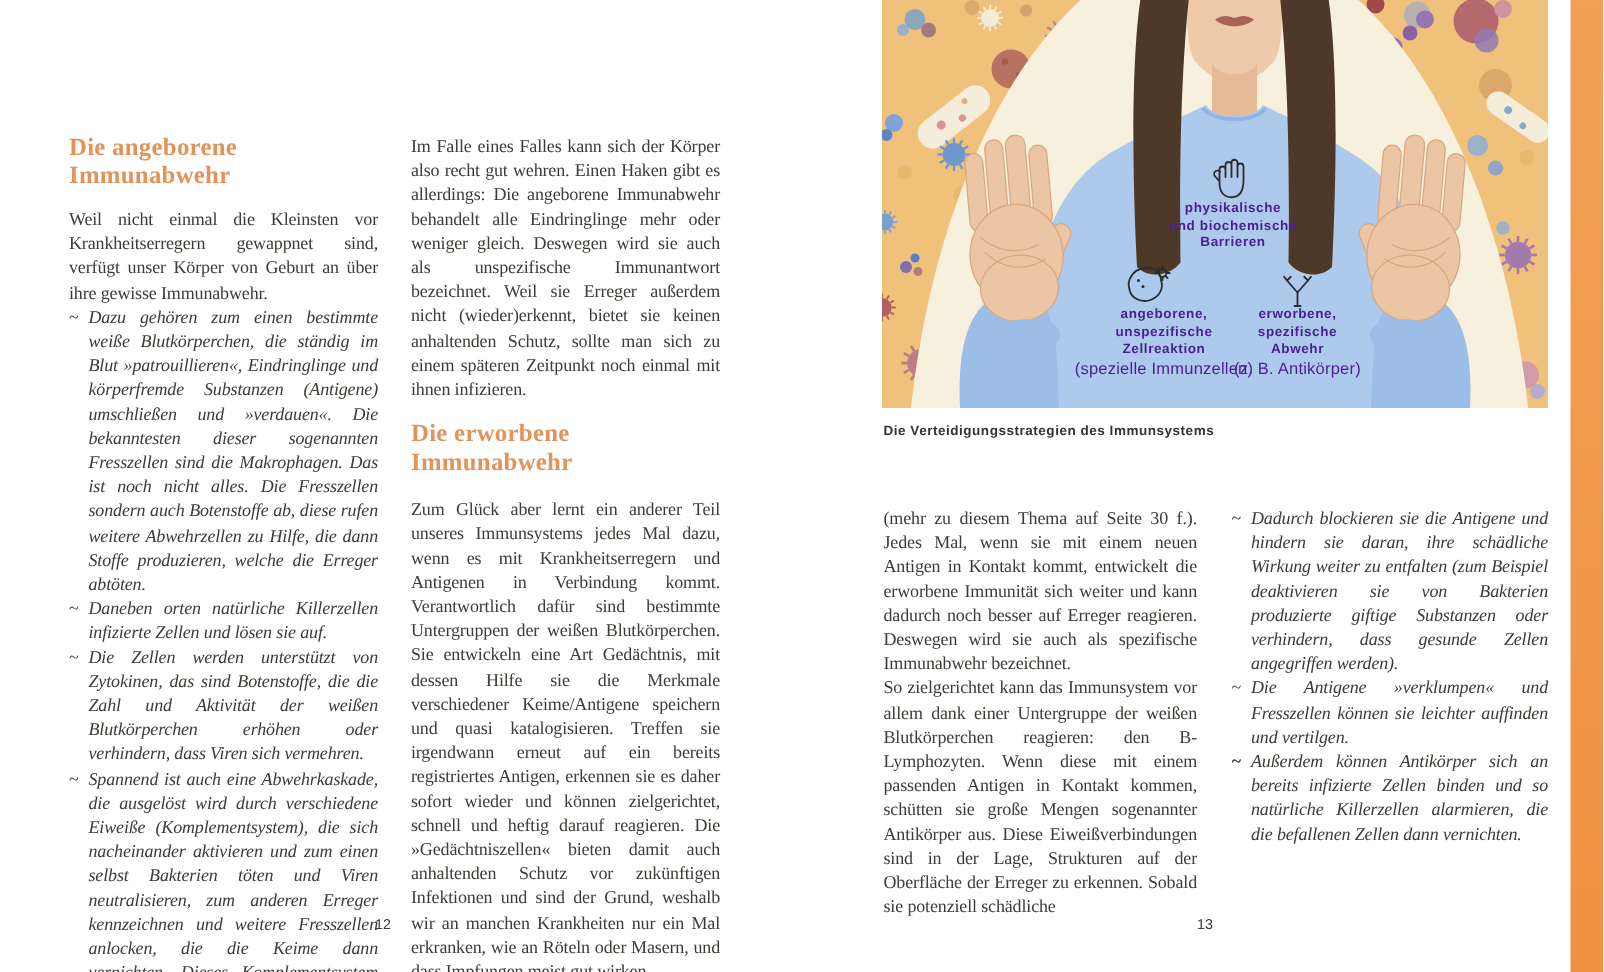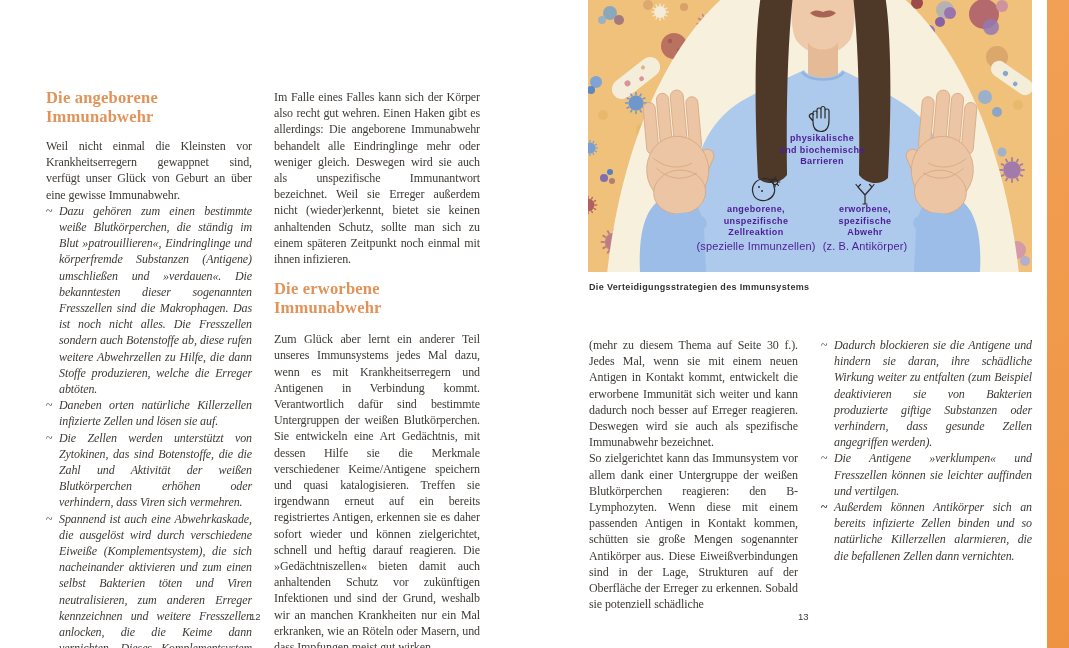--- a/index.html
+++ b/index.html
@@ -38,21 +38,21 @@
   #pn-right{left:798px;}
 </style>
 </head>
 <body>
 
 <div class="spread">
 
   <div class="col" id="col1">
     <h2 class="heading">Die angeborene
 Immunabwehr</h2>
-    <p>Weil nicht einmal die Kleinsten vor Krankheitserregern gewappnet sind, verfügt unser Glück von Geburt an über eine gewisse Immunabwehr.</p>
+    <p>Weil nicht einmal die Kleinsten vor Krankheitserregern gewappnet sind, verfügt unser Körper von Geburt an über ihre gewisse Immunabwehr.</p>
     <div class="bullet">
       <span class="tilde">~</span>
       <span>Dazu gehören zum einen bestimmte weiße Blutkörperchen, die ständig im Blut »patrouillieren«, Eindringlinge und körperfremde Substanzen (Antigene) umschließen und »verdauen«. Die bekanntesten dieser sogenannten Fresszellen sind die Makrophagen. Das ist noch nicht alles. Die Fresszellen sondern auch Botenstoffe ab, diese rufen weitere Abwehrzellen zu Hilfe, die dann Stoffe produzieren, welche die Erreger abtöten.</span>
     </div>
     <div class="bullet">
       <span class="tilde">~</span>
       <span>Daneben orten natürliche Killerzellen infizierte Zellen und lösen sie auf.</span>
     </div>
     <div class="bullet">
       <span class="tilde">~</span>
@@ -229,21 +229,21 @@
           <path d="M0,12 V3 M0,3 L-7,-5 M0,3 L7,-5 M-7,-5 L-9,-7.5 M-7,-5 L-4.5,-7.5 M7,-5 L9,-7.5 M7,-5 L4.5,-7.5 M-2,12 H2"></path>
         </g>
       </g>
     </svg>
 
     <div class="illo-label" style="left:154px;top:133px;width:160px">
       <div class="lbl-bold">physikalische
 und biochemische
 Barrieren</div>
     </div>
-    <div class="illo-label" style="left:88px;top:204px;width:160px">
+    <div class="illo-label" style="left:108px;top:204px;width:160px">
       <div class="lbl-bold">angeborene,
 unspezifische
 Zellreaktion</div>
       <div class="lbl-sub">(spezielle Immunzellen)</div>
     </div>
     <div class="illo-label" style="left:197px;top:204px;width:160px">
       <div class="lbl-bold">erworbene,
 spezifische
 Abwehr</div>
       <div class="lbl-sub">(z. B. Antikörper)</div>

